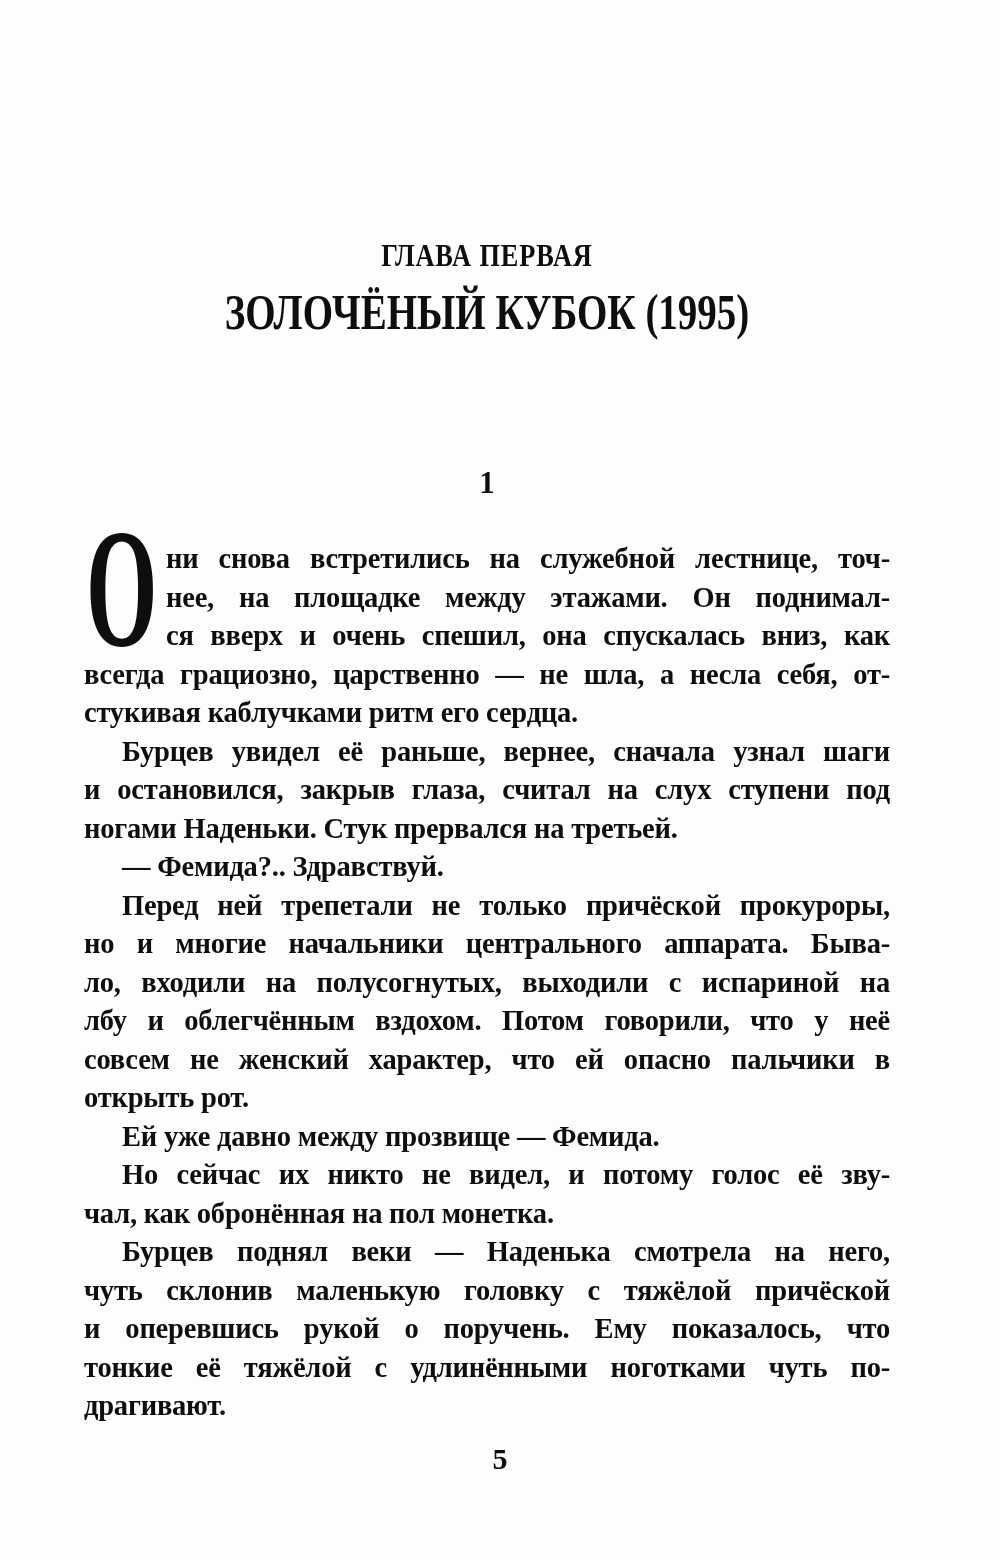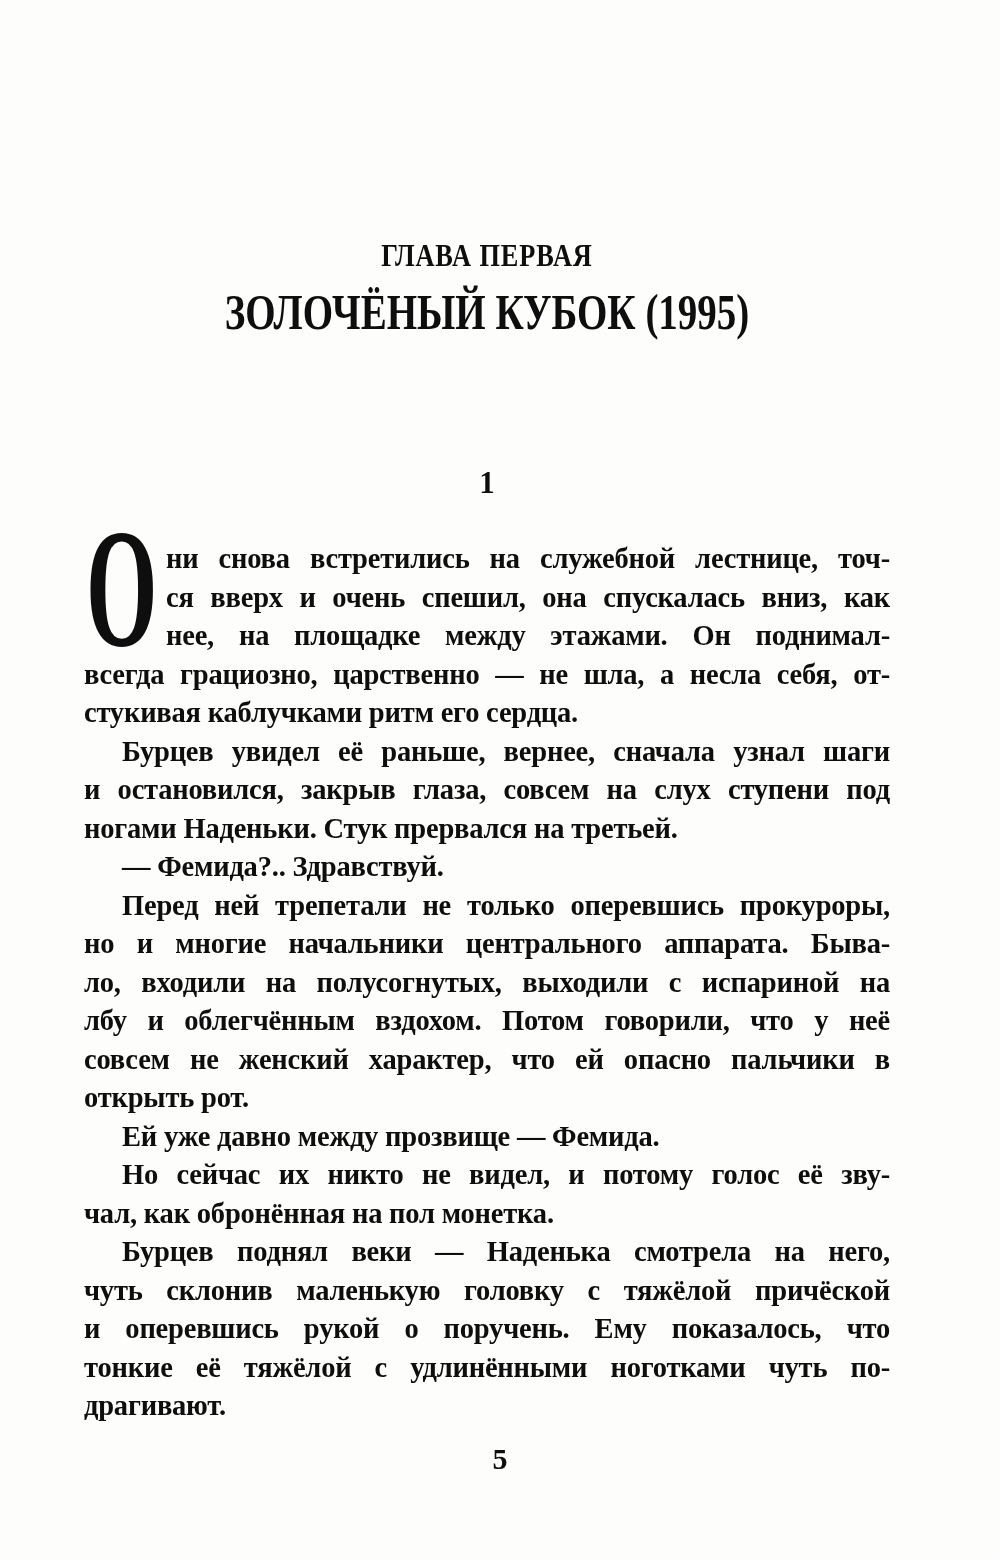--- a/index.html
+++ b/index.html
@@ -85,35 +85,35 @@
   <div class="content">
     <div class="chapter-label">ГЛАВА ПЕРВАЯ</div>
     <div class="chapter-title">ЗОЛОЧЁНЫЙ КУБОК (1995)</div>
     <div class="section-number">1</div>
     <div class="body-text">
         <div class="paragraph">
           <span class="dropcap-box">
             <span class="dropcap-glyph">О</span>
           </span>
           <div class="line">ни снова встретились на служебной лестнице, точ-</div>
+          <div class="line">нее, на площадке между этажами. Он поднимал-</div>
           <div class="line">ся вверх и очень спешил, она спускалась вниз, как</div>
-          <div class="line">нее, на площадке между этажами. Он поднимал-</div>
           <div class="line">всегда грациозно, царственно — не шла, а несла себя, от-</div>
           <div class="line last">стукивая каблучками ритм его сердца.</div>
         </div>
         <div class="paragraph">
           <div class="line indent">Бурцев увидел её раньше, вернее, сначала узнал шаги</div>
-          <div class="line">и остановился, закрыв глаза, совсем на слух ступени под</div>
+          <div class="line">и остановился, закрыв глаза, считал на слух ступени под</div>
           <div class="line last">ногами Наденьки. Стук прервался на третьей.</div>
         </div>
         <div class="paragraph">
           <div class="line last indent">— Фемида?.. Здравствуй.</div>
         </div>
         <div class="paragraph">
-          <div class="line indent">Перед ней трепетали не только оперевшись прокуроры,</div>
+          <div class="line indent">Перед ней трепетали не только причёской прокуроры,</div>
           <div class="line">но и многие начальники центрального аппарата. Быва-</div>
           <div class="line">ло, входили на полусогнутых, выходили с испариной на</div>
           <div class="line">лбу и облегчённым вздохом. Потом говорили, что у неё</div>
           <div class="line">совсем не женский характер, что ей опасно пальчики в</div>
           <div class="line last">открыть рот.</div>
         </div>
         <div class="paragraph">
           <div class="line last indent">Ей уже давно между прозвище — Фемида.</div>
         </div>
         <div class="paragraph">

